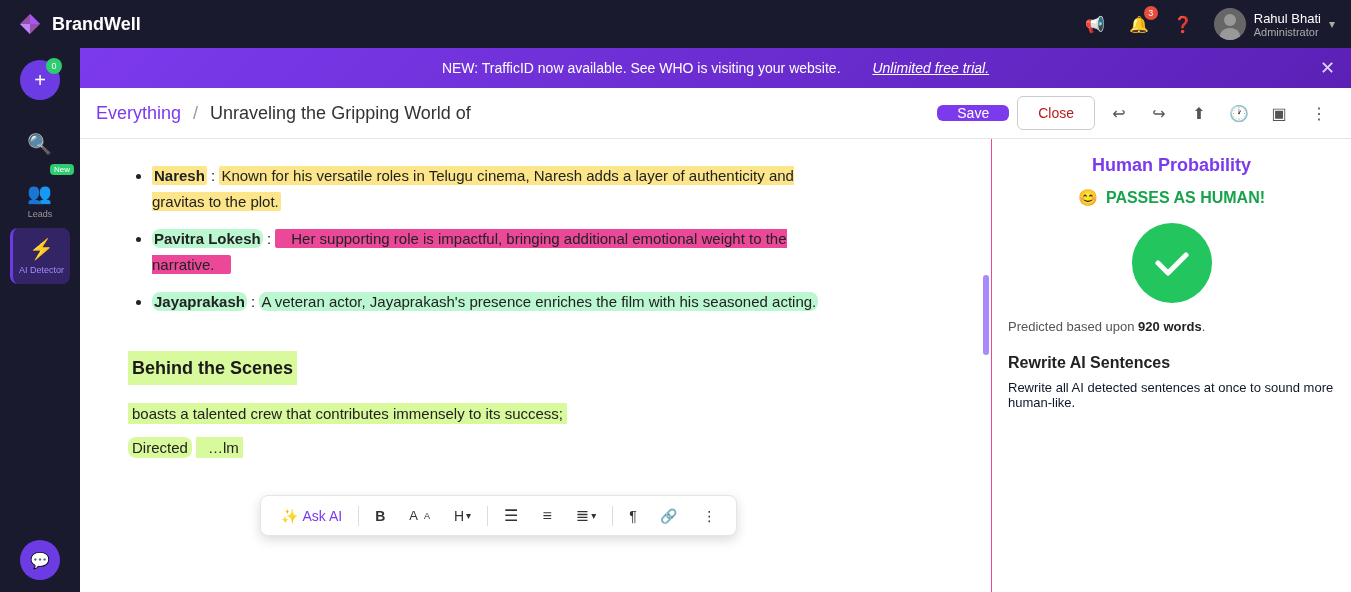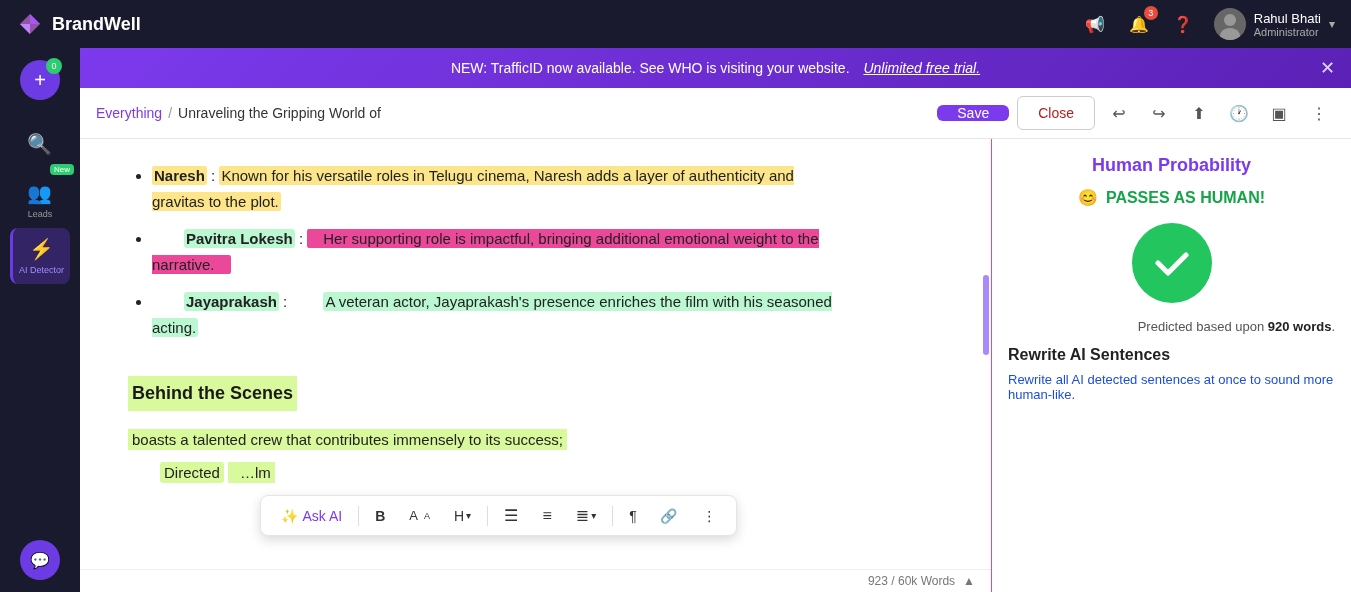--- a/index.html
+++ b/index.html
@@ -177,21 +177,21 @@
 
     
     .banner {
       background: linear-gradient(135deg, #7c3aed, #5b21b6);
       color: white;
       padding: 12px 20px;
       display: flex;
       align-items: center;
       justify-content: center;
       font-size: 14px;
-      gap: 5px;
+      gap: 14px;
       position: relative;
     }
     .banner-close {
       position: absolute;
       right: 16px;
       cursor: pointer;
       font-size: 18px;
       color: white;
       opacity: 0.8;
     }
@@ -207,22 +207,22 @@
       background: white;
       border-bottom: 1px solid #e5e5e5;
       padding: 8px 16px;
       display: flex;
       align-items: center;
       justify-content: space-between;
     }
     .breadcrumb {
       display: flex;
       align-items: center;
-      gap: 6px;
-      font-size: 14px;
+      gap: 12px;
+      font-size: 18px;
     }
     .breadcrumb-link {
       color: #7c3aed;
       cursor: pointer;
     }
     .breadcrumb-sep { color: #999; }
     .breadcrumb-current { color: #333; }
     .toolbar-actions {
       display: flex;
       align-items: center;
@@ -287,21 +287,21 @@
     .editor-content ul {
       padding-left: 24px;
       margin-bottom: 16px;
     }
     .editor-content ul li {
       margin-bottom: 12px;
     }
 
     
     .highlight-orange { background: #fde68a; padding: 1px 2px; border-radius: 2px; }
-    .highlight-green { background: #bbf7d0; padding: 1px 2px; border-radius: 3px; margin-left: 32px; }
+    .highlight-green { background: #bbf7d0; padding: 1px 2px; border-radius: 8px; }
     .highlight-pink { background: #ec4899; padding: 1px 16px; border-radius: 2px; }
 
     .person-name { font-weight: bold; }
     .section-heading {
       font-size: 18px;
       font-weight: 700;
       color: #1a1a1a;
       margin: 20px 0 12px 0;
       background: #d9f99d;
       display: inline-block;
@@ -407,35 +407,35 @@
       display: flex;
       align-items: center;
       justify-content: center;
       margin: 0 auto 16px;
     }
     .checkmark-circle svg {
       width: 44px;
       height: 44px;
     }
     .predicted-text {
-      text-align: right;
+      text-align: left;
       font-size: 13px;
       color: #555;
-      margin-bottom: 12px;
+      margin-bottom: 20px;
     }
     .predicted-text strong { color: #222; }
     .rewrite-section-title {
       font-size: 16px;
       font-weight: 700;
       color: #222;
       margin-bottom: 8px;
     }
     .rewrite-section-desc {
       font-size: 13px;
-      color: #1d4ed8;
+      color: #0f172a;
     }
     .scrollbar-handle {
       position: absolute;
       right: 2px;
       top: 30%;
       width: 6px;
       height: 80px;
       background: #a78bfa;
       border-radius: 3px;
     }
@@ -616,24 +616,20 @@
           <span>¶</span>
         </div>
         <div class="ft-btn">
           <span>🔗</span>
         </div>
         <div class="ft-btn">
           <span>⋮</span>
         </div>
       </div>
 
-      <div class="word-count-bar">
-        <span>923 / 60k Words</span>
-        <span>▲</span>
-      </div>
     </div>
 
     <div class="right-panel">
       <div class="panel-title">Human Probability</div>
 
       <div class="passes-human">
         <span>😊</span>
         <span>PASSES AS HUMAN!</span>
       </div>
 

